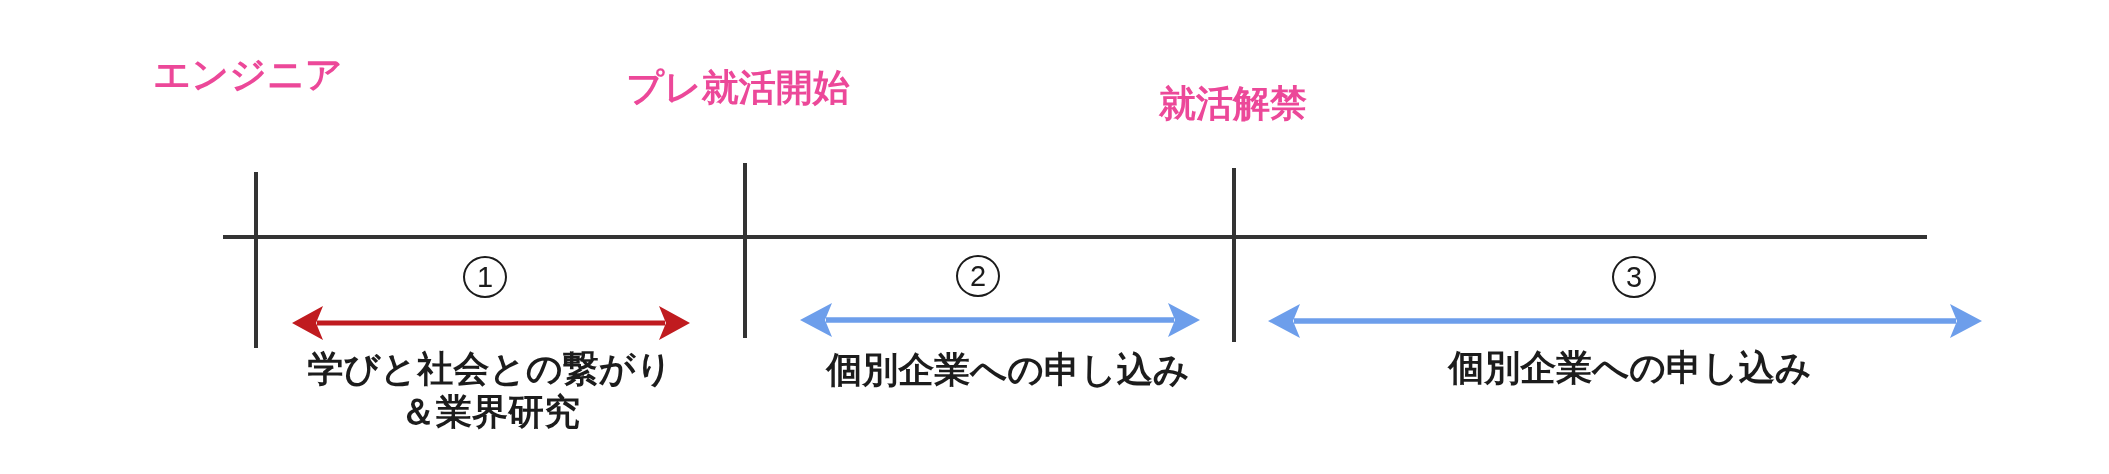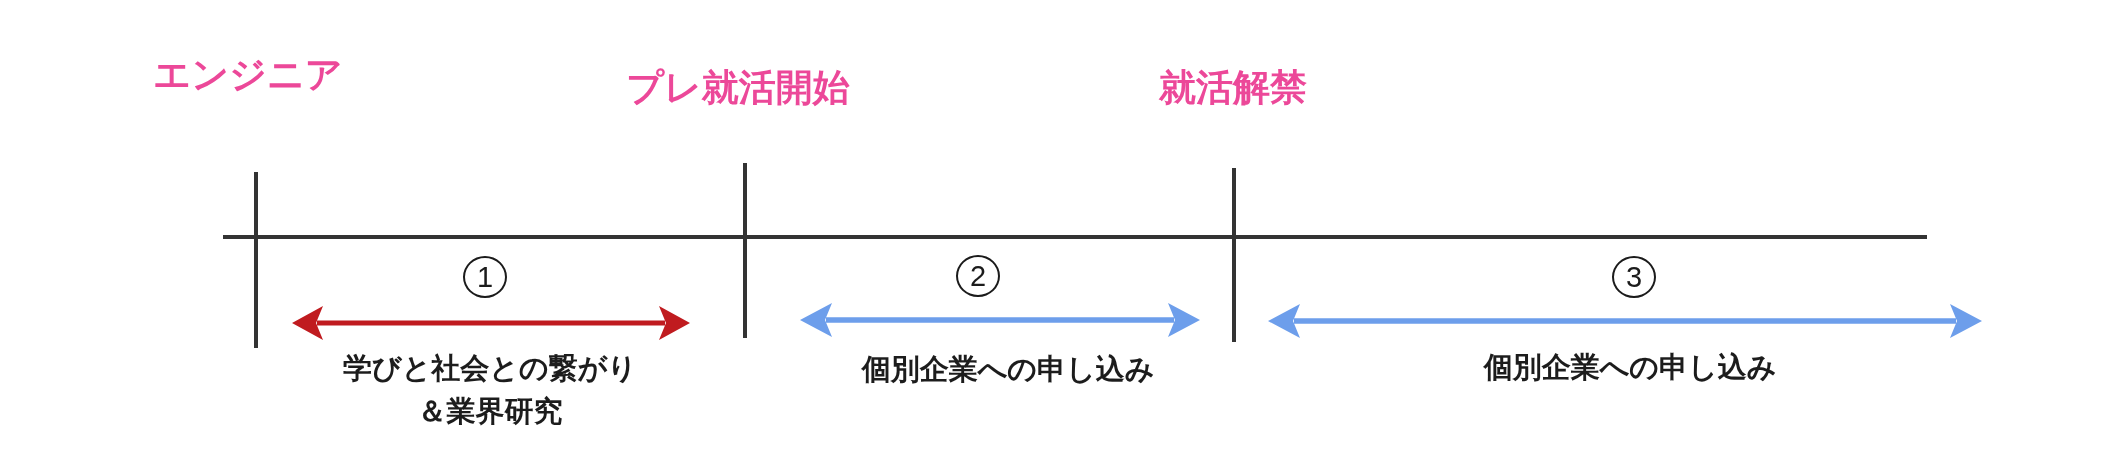--- a/index.html
+++ b/index.html
@@ -48,21 +48,21 @@
     font-size: 29px;
     font-weight: 400;
     color: #1b1b1b;
     box-sizing: border-box;
     transform: translate(-50%, -50%);
   }
   .section-caption {
     position: absolute;
     transform: translateX(-50%);
     text-align: center;
-    font-size: 29px;
+    font-size: 36px;
     font-weight: 700;
     line-height: 43px;
     white-space: nowrap;
     color: #1c1c1c;
   }
 </style>
 </head>
 <body>
 
 <div class="stage">
@@ -89,21 +89,21 @@
   </svg>
 
   <div class="milestone-label" style="left:248px; top:42px;">
     <div>エンジニア</div>
   </div>
 
   <div class="milestone-label" style="left:738px; top:55px;">
     <div>プレ就活開始</div>
   </div>
 
-  <div class="milestone-label" style="left:1233px; top:55px;text-align:center;">
+  <div class="milestone-label" style="left:1233px; top:71px;text-align:center;">
     <div>就活解禁</div>
   </div>
 
   <div class="circle-num" style="left:485px; top:277px;">
     <span>1</span>
   </div>
   <div class="circle-num" style="left:978px; top:276px;">
     <span>2</span>
   </div>
   <div class="circle-num" style="left:1634px; top:277px;">

